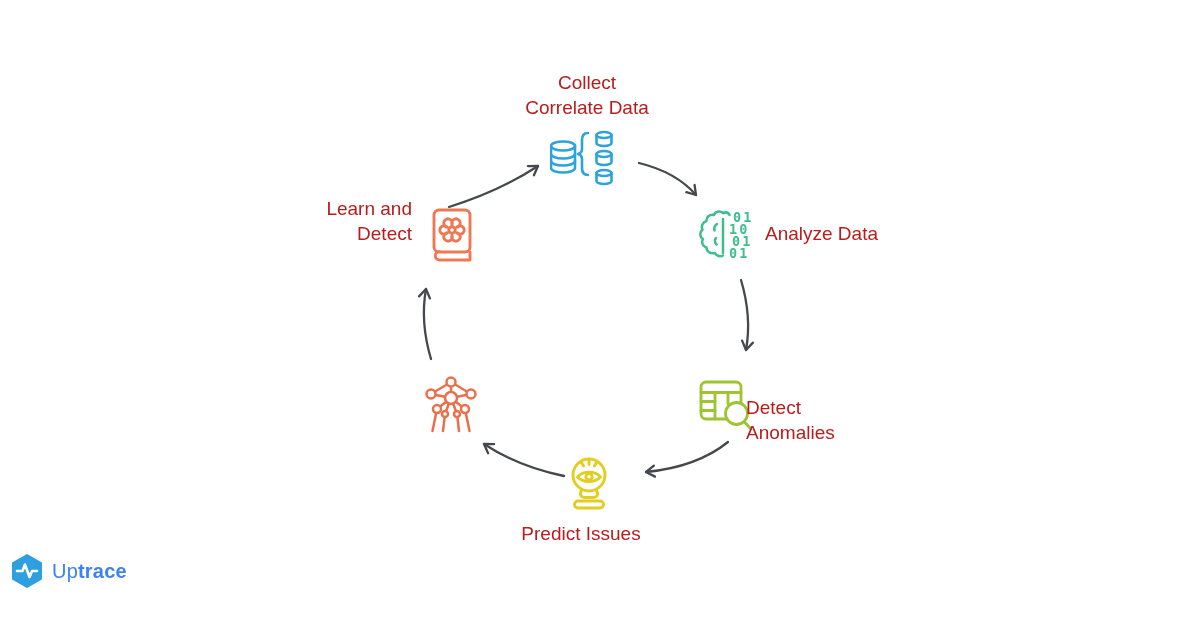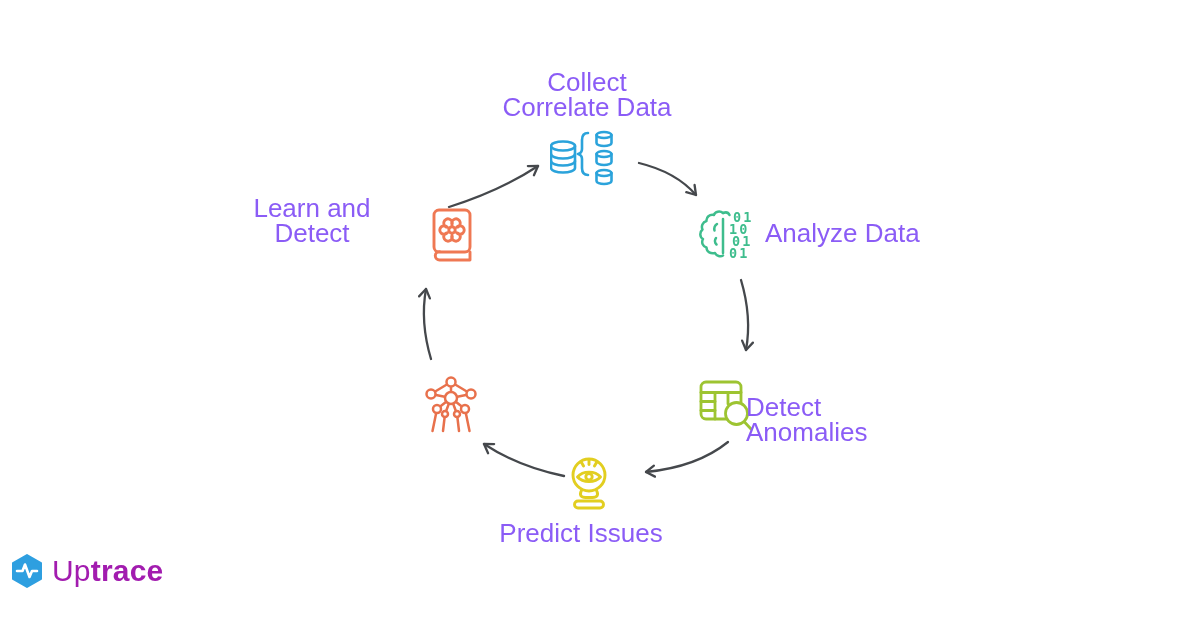--- a/index.html
+++ b/index.html
@@ -1,27 +1,27 @@
 <!DOCTYPE html>
 <html><head>
 <meta charset="utf-8">
 <style>
   html,body { margin:0; padding:0; background:#ffffff; }
   .canvas {
     position:relative; width:1200px; height:630px; background:#ffffff;
     font-family:"Liberation Sans", sans-serif; overflow:hidden;
   }
   .arrows { position:absolute; left:0; top:0; width:1200px; height:630px; pointer-events:none; }
-  .step-label { position:absolute; font-size:26px; line-height:25px; color:#8b5cf6; }
+  .step-label { position:absolute; font-size:19px; line-height:25px; color:#b91c1c; }
   .step-label .ln { display:block; }
   .t-center { text-align:center; }
-  .t-right  { text-align:center; }
+  .t-right  { text-align:right; }
   .icon { position:absolute; }
   .logo { position:absolute; left:10px; top:554px; display:flex; align-items:center; gap:8px; }
-  .logo-text { font-size:30px; color:#a21caf; letter-spacing:0.2px; }
+  .logo-text { font-size:20px; color:#3b82f6; letter-spacing:0.2px; }
   .logo-text .pre { font-weight:500; }
   .logo-text .suf { font-weight:700; }
 </style>
 </head>
 <body>
 
 <div class="canvas">
 
   <svg class="arrows" viewBox="0 0 1200 630">
     <defs>

